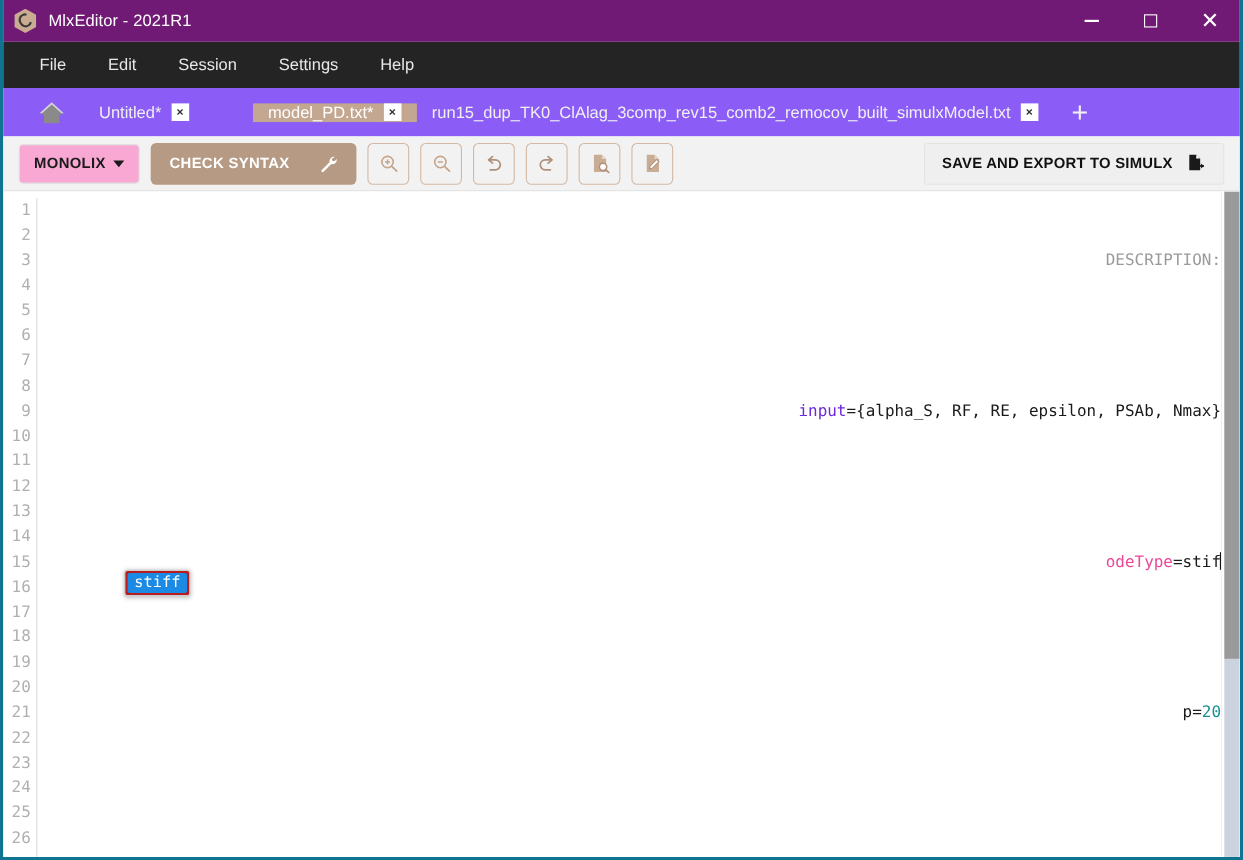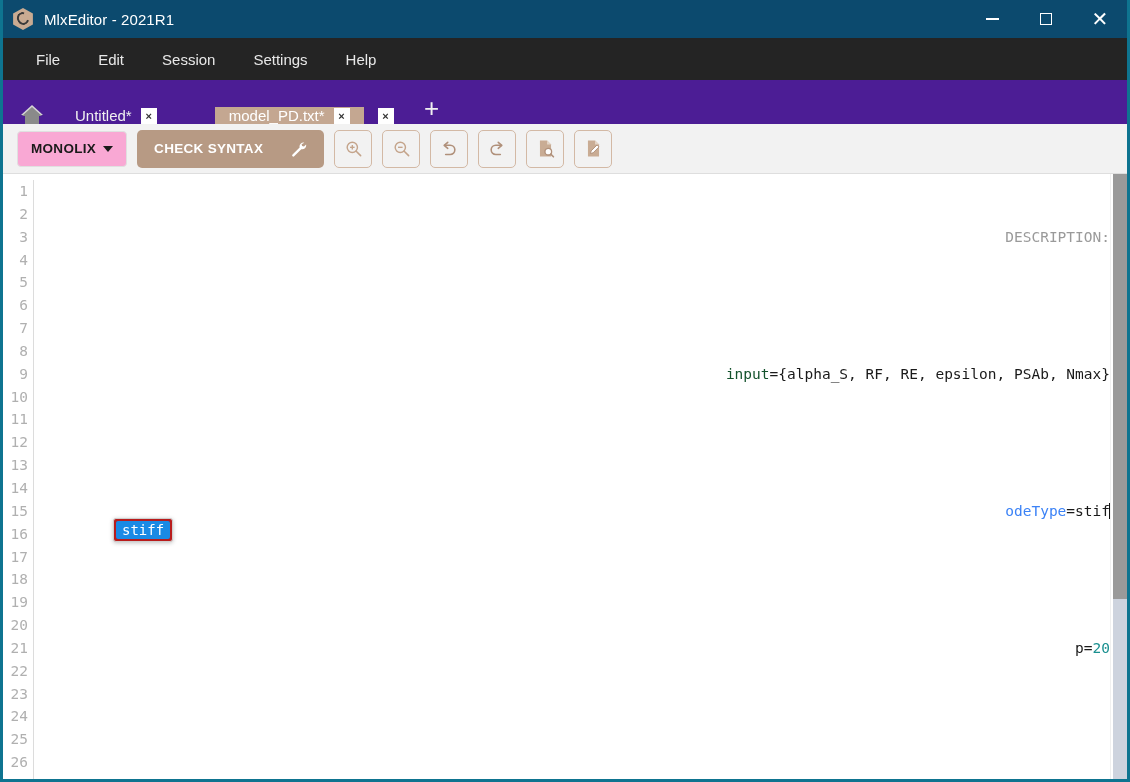--- a/index.html
+++ b/index.html
@@ -16,21 +16,21 @@
     border-left: 3px solid #0e7490;
     border-right: 3px solid #0e7490;
     border-bottom: 3px solid #0e7490;
     background: #ffffff;
     position: relative;
   }
 
   
   .titlebar {
     height: 38px;
-    background: #0c4a6e;
+    background: #701a75;
     display: flex; align-items: center;
     flex: 0 0 38px;
     padding-left: 9px;
     position: relative;
   }
   .logo { width: 22px; height: 22px; position: relative; flex: 0 0 22px; }
   .logo .hex {
     width: 22px; height: 22px;
     background: #c9ab92;
     clip-path: polygon(50% 0%, 95% 25%, 95% 75%, 50% 100%, 5% 75%, 5% 25%);
@@ -66,23 +66,24 @@
   }
   .menu-item {
     color: #e8e8e8; font-size: 15px;
     padding: 6px 19px;
     white-space: nowrap;
   }
 
   
   .tabbar {
     height: 44px; flex: 0 0 44px;
-    background: #4c1d95;
-    display: flex; align-items: flex-end;
+    background: #8b5cf6;
+    display: flex; align-items: center;
     overflow: hidden;
+    padding-left: 15px;
   }
   .tab-home {
     width: 58px;
     display: flex; align-items: center; justify-content: center;
   }
   .house { position: relative; width: 22px; height: 19px; }
   .house .roof {
     position: absolute; left: 0; top: 0;
     width: 0; height: 0;
     border-left: 11px solid transparent;
@@ -197,22 +198,22 @@
     border-left: 1px solid #dcdcdc;
     padding-left: 6px;
     position: relative;
     white-space: pre;
     color: #1a1a1a;
     text-align: right;
   }
   .code .line { height: 22.85px; }
   .tok-comment { color: #9a9a9a; }
   .tok-section { color: #1a6b52; }
-  .tok-keyword { color: #14532d; }
-  .tok-prop    { color: #3b82f6; }
+  .tok-keyword { color: #6d28d9; }
+  .tok-prop    { color: #ec4899; }
   .tok-num     { color: #1a9090; }
 
   .caret-bar {
     display: inline-block;
     width: 1px; height: 16px;
     background: #111;
     vertical-align: -3px;
     margin-left: -1px;
   }
 
@@ -297,20 +298,21 @@
       <span>Untitled*</span>
       <span class="close-btn">×</span>
     </div>
 
     <div class="tab active">
       <span>model_PD.txt*</span>
       <span class="close-btn">×</span>
     </div>
 
     <div class="tab">
+      <span>run15_dup_TK0_ClAlag_3comp_rev15_comb2_remocov_built_simulxModel.txt</span>
       <span class="close-btn">×</span>
     </div>
 
     <div class="tab-add">+</div>
   </div>
 
   <div class="toolbar">
 
     <div class="btn-monolix">
       <span>MONOLIX</span>
@@ -367,20 +369,29 @@
     <div class="icon-btn">
       <svg width="19" height="19" viewBox="0 0 24 24">
         <path d="M5 2h9l5 5v15H5z" fill="#c9ac94"></path>
         <path d="M14 2v5h5z" fill="#e4d5c7"></path>
         <path d="M16.5 7.5 9 15l-.8 3.3 3.3-.8 7.5-7.5z" fill="#ffffff" stroke="#b0907a" stroke-width="1.2"></path>
       </svg>
     </div>
 
     <div class="toolbar-spacer"></div>
 
+    <div class="btn-export">
+      <span>SAVE AND EXPORT TO SIMULX</span>
+      <svg width="19" height="19" viewBox="0 0 24 24">
+        <path d="M4 2h8l4.5 4.5V20H4z" fill="#1a1a1a"></path>
+        <path d="M12 2v4.5h4.5z" fill="#ffffff"></path>
+        <path d="M13 15h7" stroke="#1a1a1a" stroke-width="2" stroke-linecap="round"></path>
+        <path d="M17.5 12.2 21 15l-3.5 2.8z" fill="#1a1a1a"></path>
+      </svg>
+    </div>
   </div>
 
   <div class="editor-wrap">
 
     <div class="editor">
 
       <div class="gutter">
         <div>1</div>
         <div>2</div>
         <div>3</div>

